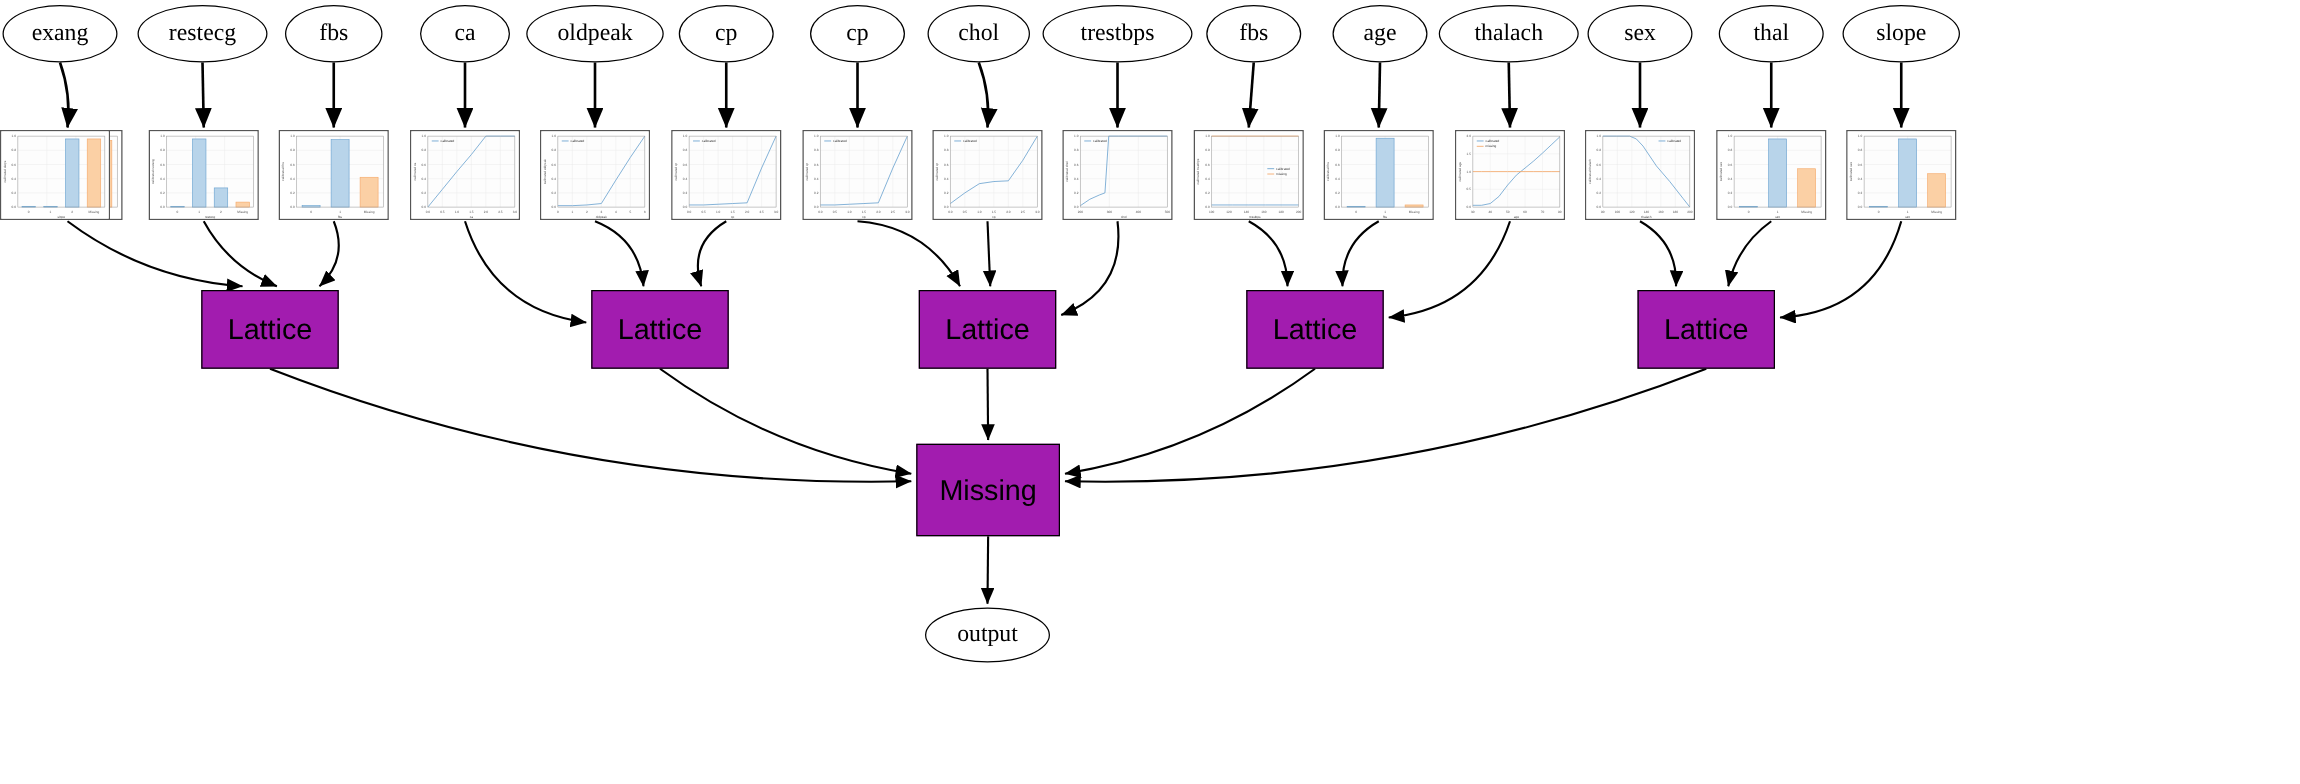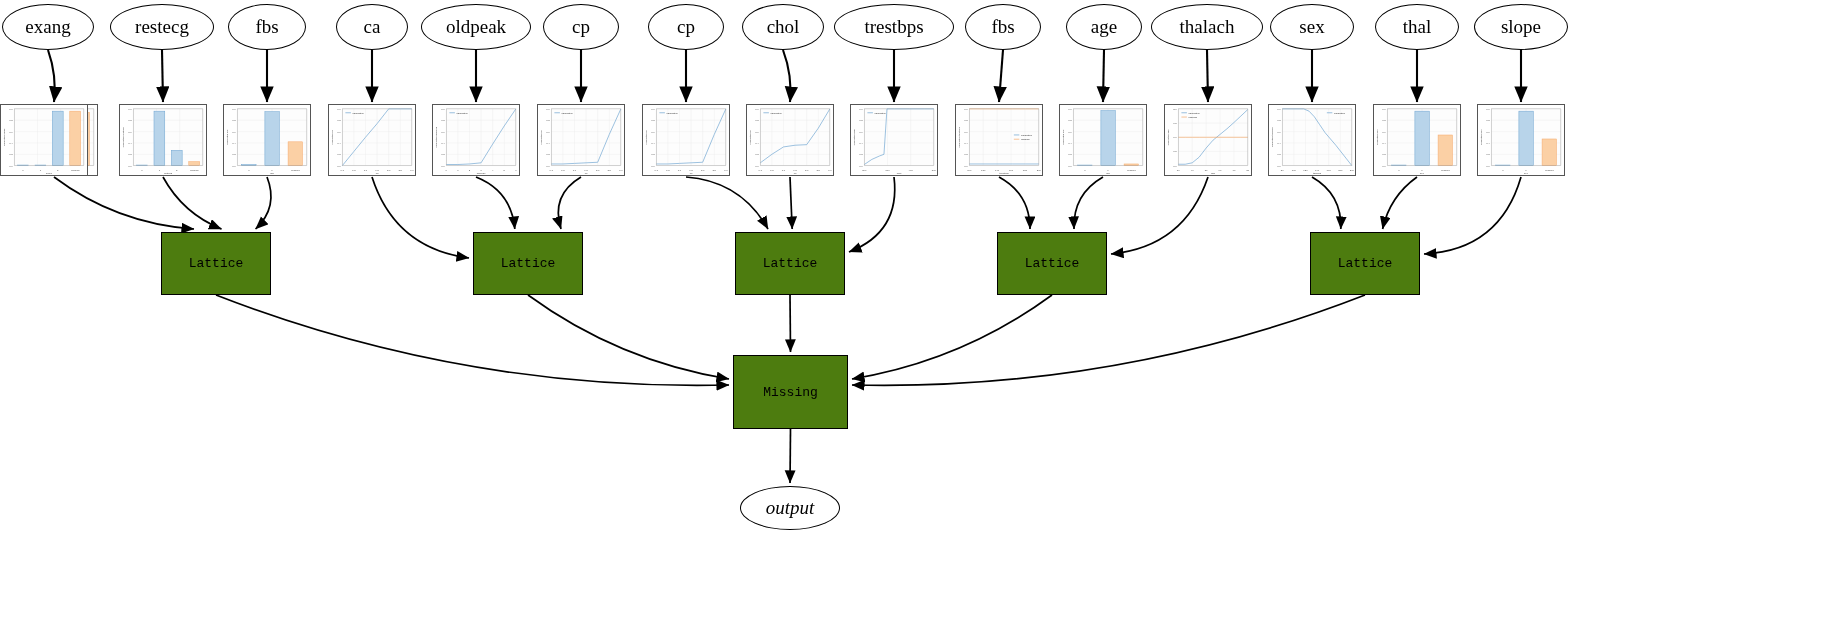--- a/index.html
+++ b/index.html
@@ -7,23 +7,23 @@
   #canvas{position:relative;width:1812px;height:627px;}
   svg#edges{position:absolute;left:0;top:0;width:1840px;height:627px;pointer-events:none;}
 
   .node-ellipse{
     position:absolute;border:1.6px solid #000;border-radius:50%;
     background:#fff;display:flex;align-items:center;justify-content:center;
     font-family:"Liberation Serif",serif;font-size:19px;color:#000;
     box-sizing:border-box;z-index:3;
   }
   .node-box{
-    position:absolute;border:1.6px solid #000;background:#4d7c0f;
+    position:absolute;border:1.6px solid #000;background:#a21caf;
     display:flex;align-items:center;justify-content:center;
-    font-family:Liberation Mono, monospace;font-size:13px;color:#000;
+    font-family:Liberation Sans, sans-serif;font-size:23px;color:#000;
     box-sizing:border-box;z-index:3;
   }
   .plot-card{
     position:absolute;border:1.3px solid #555;background:#fff;
     box-sizing:border-box;z-index:2;overflow:hidden;
   }
   .plot-card svg{display:block;width:100%;height:100%;}
   .lbl{pointer-events:none;}
 </style>
 </head>
@@ -731,16 +731,16 @@
       </div>
       <div class="node-box" style="left: 1310px; top: 232px; width: 110px; height: 63px;">
         <span class="lbl">Lattice</span>
       </div>
     </div>
 
   <div class="node-box" id="avg-node" style="left:733px;top:355px;width:115px;height:74px;">
     <span class="lbl">Missing</span>
   </div>
 
-  <div class="node-ellipse" id="out-node" style="left:740px;top:486px;width:100px;height:44px;font-style:italic;">
+  <div class="node-ellipse" id="out-node" style="left:740px;top:486px;width:100px;height:44px;">
     <span class="lbl">output</span>
   </div>
 </div>
 
 </body></html>

